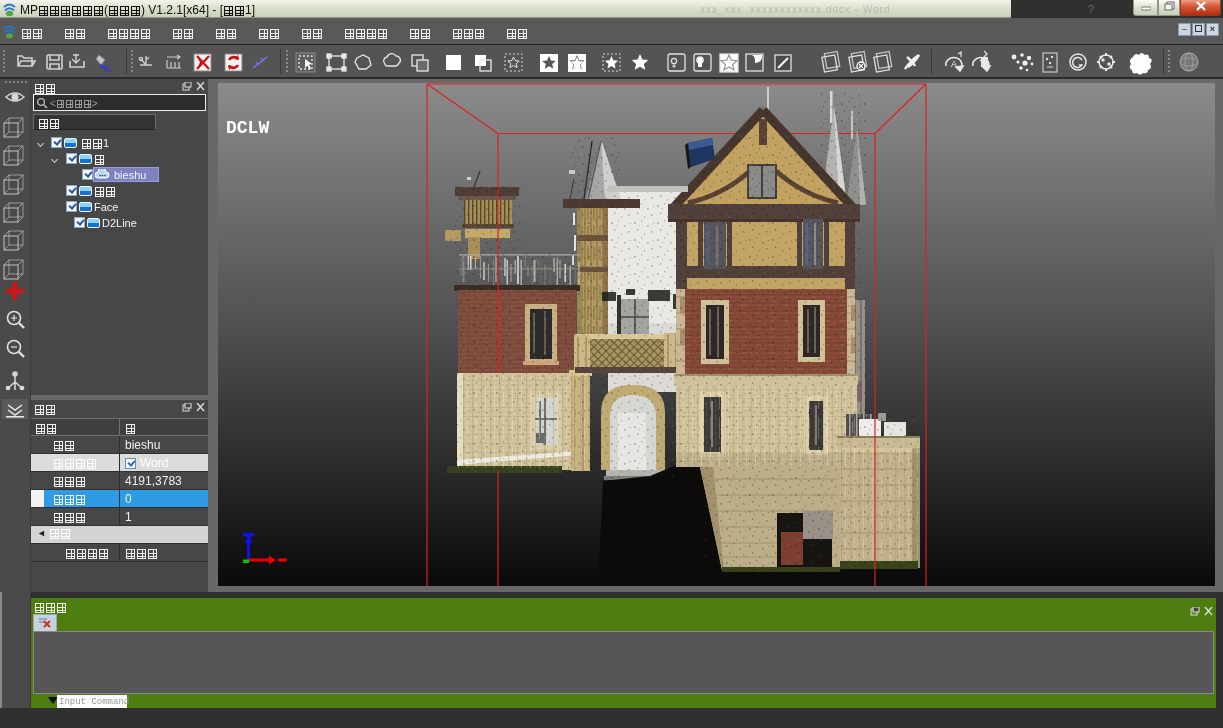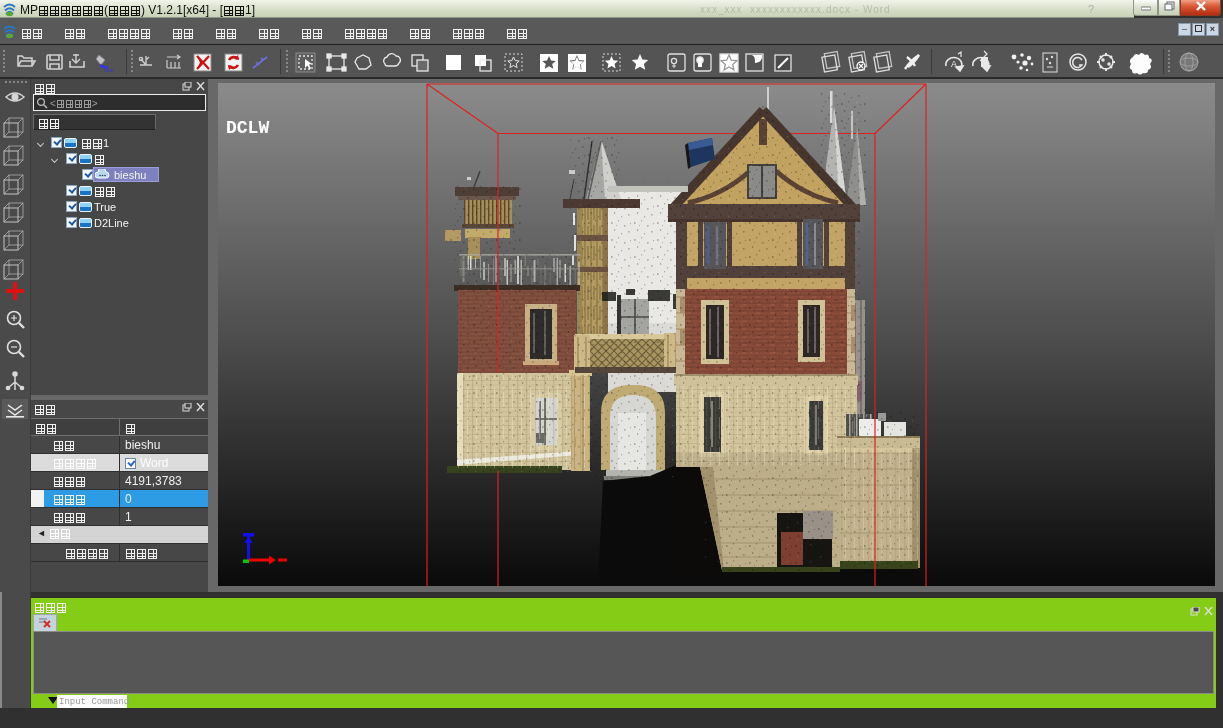--- a/index.html
+++ b/index.html
@@ -7,21 +7,21 @@
 
 .z{display:inline-block;width:9px;height:10px;margin:0 1px;vertical-align:middle;
  border:1px solid currentColor;
  background:linear-gradient(currentColor,currentColor) 0 3px/9px 1px no-repeat,
             linear-gradient(currentColor,currentColor) 0 6px/9px 1px no-repeat,
             linear-gradient(currentColor,currentColor) 4px 0/1px 10px no-repeat;}
 .zs{width:7px;height:8px;margin:0 1px;
  background:linear-gradient(currentColor,currentColor) 0 3px/8px 1px no-repeat,
             linear-gradient(currentColor,currentColor) 3px 0/1px 8px no-repeat;}
 
-#title{left:0;top:0;width:1134px;height:18px;background:linear-gradient(#f2f4ea,#d5dcc6 60%,#c9d2b8);color:#1a1a1a;border-bottom:1px solid #8f958a}
+#title{left:0;top:0;width:1011px;height:18px;background:linear-gradient(#f2f4ea,#d5dcc6 60%,#c9d2b8);color:#1a1a1a;border-bottom:1px solid #8f958a}
 #title .txt{position:absolute;left:20px;top:3px;font-size:12px;color:#111;white-space:nowrap}
 #appicon1{left:2px;top:1px}
 .wbtn{position:absolute;top:0;height:16px;border:1px solid #90958a;border-top:none;background:linear-gradient(#fdfdfb,#dde3d2 45%,#c7cfb8);color:#555;text-align:center;font-size:10px;line-height:15px}
 #btnmin{left:1133px;width:25px;border-bottom-left-radius:3px}
 #btnres{left:1158px;width:22px}
 #btncls{left:1180px;width:41px;background:linear-gradient(#f0a088,#d95b38 40%,#b83315 90%);color:#fff;border-color:#8c3a20;border-bottom-right-radius:3px}
 
 #menu{left:0;top:18px;width:1223px;height:26px;background:#595959;color:#f2f2f2}
 #menu .items{position:absolute;left:21px;top:6px;display:flex;gap:21px}
 #appicon2{left:2px;top:6px;position:absolute}
@@ -45,21 +45,21 @@
 .prow{position:relative;height:18px;display:flex;border-bottom:1px solid #2f2f2f;font-size:12px;color:#f0f0f0}
 .prow .pc1{width:89px;padding-left:22px;padding-top:2px;border-right:1px solid #2f2f2f}
 .prow .pc2{flex:1;padding-left:5px;padding-top:2px}
 .phead{background:#3f3f3f;border-top:1px solid #6f6f6f;border-bottom:1px solid #6f6f6f}
 .phead .pc1{border-right:1px solid #6f6f6f}
 .cbb{display:inline-block;width:11px;height:11px;background:#fff;border:1px solid #6a88a8;position:relative;vertical-align:-2px}
 .cbb::after{content:"";position:absolute;left:2px;top:1px;width:5px;height:3px;border-left:2px solid #2868c8;border-bottom:2px solid #2868c8;transform:rotate(-50deg)}
 
 #vp{left:218px;top:83px;width:997px;height:503px}
 
-#consp{left:31px;top:598px;width:1185px;height:110px;background:#84cc16}
+#consp{left:31px;top:598px;width:1185px;height:110px;background:#4d7c0f}
 #bottom{left:0;top:708px;width:1223px;height:20px;background:#303030}
 </style></head>
 <body>
 <div class="abs" id="title">
  <svg id="appicon1" class="abs" width="15" height="16">
       <g fill="none" stroke="#2878c8" stroke-width="2">
         <path d="M2,6 Q7.5,1 13,6"></path>
         <path d="M3,9.5 Q7.5,5 12,9.5"></path>
         <path d="M4,13 Q7.5,8.5 11,13"></path>
       </g>
@@ -416,23 +416,23 @@
       <span style="left:83px">bieshu</span>
     </div>
  <div class="abs trow" style="left:0;top:105px">
       <s class="cb" style="left:35px"></s>
       <b class="ic" style="left:48px"></b>
       <span style="left:63px"><i class="z"></i><i class="z"></i></span>
     </div>
  <div class="abs trow" style="left:0;top:121px">
       <s class="cb" style="left:35px"></s>
       <b class="ic" style="left:48px"></b>
-      <span style="left:63px">True</span>
+      <span style="left:63px">Face</span>
     </div>
- <div class="abs trow" style="left:0;top:137px">
+ <div class="abs trow" style="left:8px;top:137px">
       <s class="cb" style="left:35px"></s>
       <b class="ic" style="left:48px"></b>
       <span style="left:63px">D2Line</span>
     </div>
 </div>
 <div class="abs panel" id="prop">
  <div class="ptitle"><i class="z"></i><i class="z"></i></div>
  <div class="pbtns"><svg width="24" height="9">
         <g stroke="#ddd" fill="none">
           <rect x="2" y="2" width="6" height="6"></rect>

